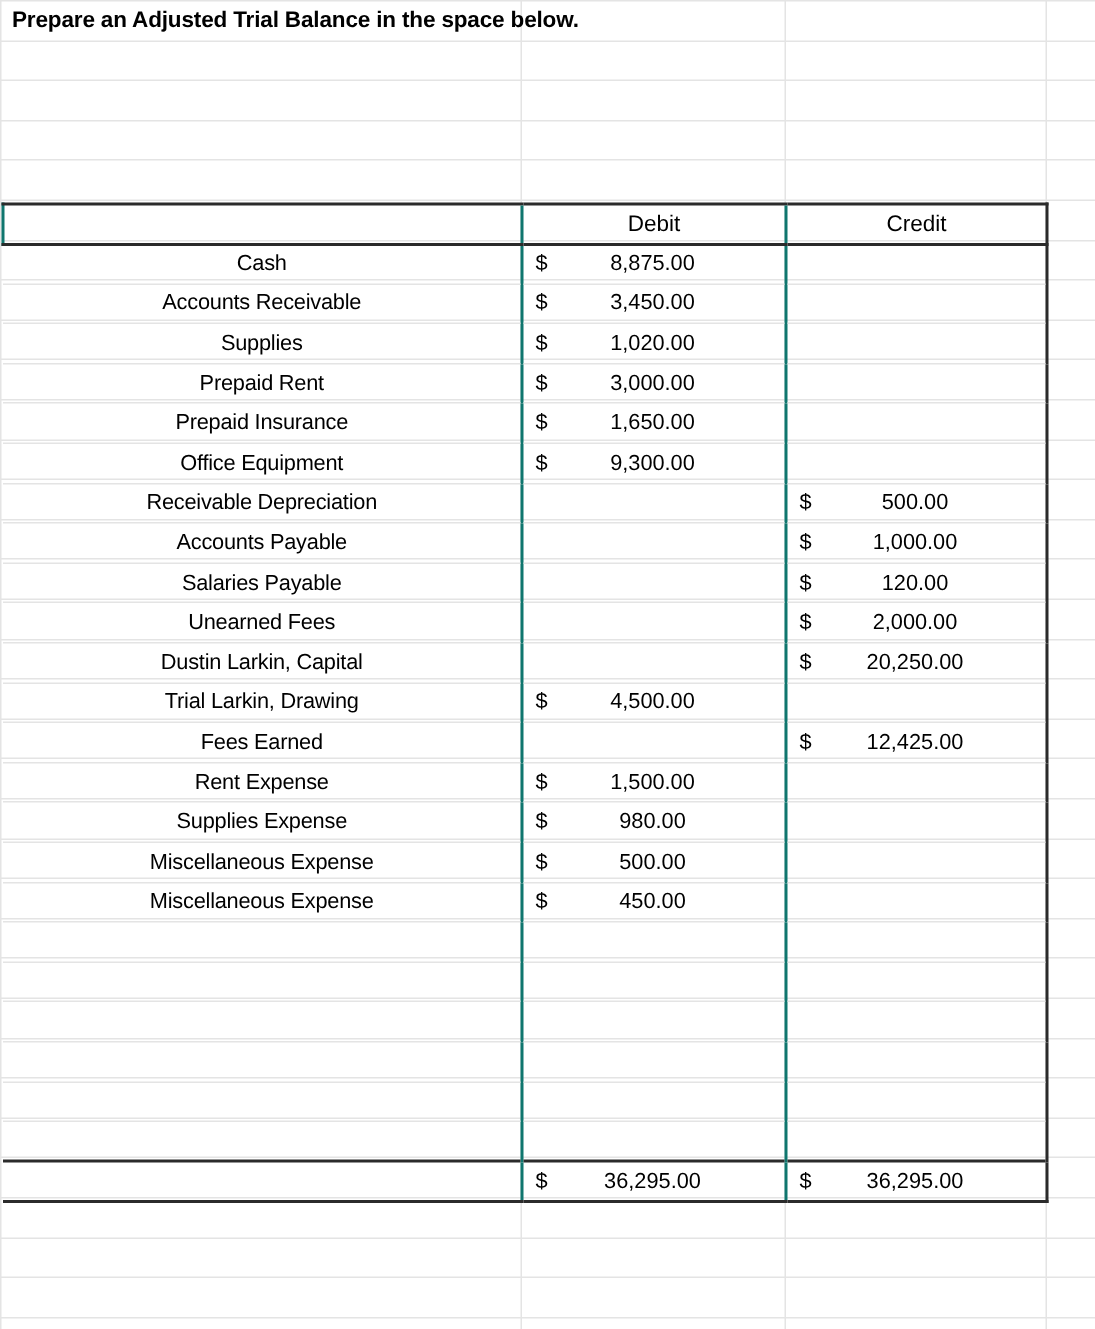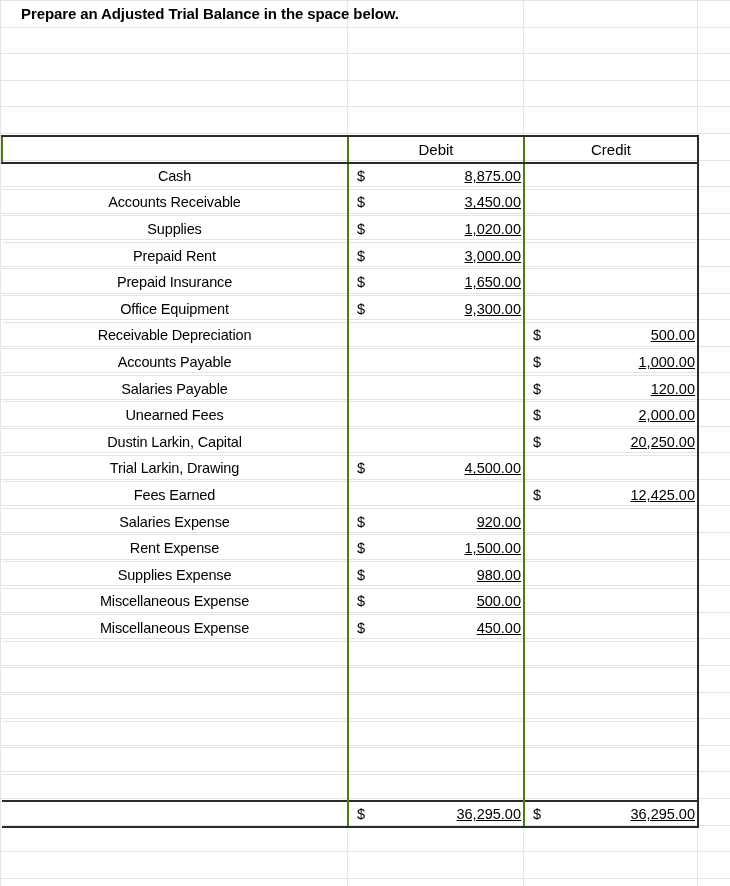--- a/index.html
+++ b/index.html
@@ -48,21 +48,21 @@
   .title-row {
     position: absolute;
     left: 0;
     top: 0;
     width: 730px;
     height: 26px;
     display: flex;
     align-items: center;
   }
   .title-text {
-    padding-left: 21px;
+    padding-left: 8px;
     font-size: 15px;
     font-weight: bold;
     letter-spacing: -0.1px;
     white-space: nowrap;
   }
 
   
   .tbl {
     position: absolute;
     left: 1px;
@@ -79,21 +79,21 @@
     font-weight: normal;
     box-sizing: border-box;
   }
   col.c-acct  { width: 346px; }
   col.c-debit { width: 176px; }
   col.c-cred  { width: 174px; }
 
   
   .bd-t { border-top: 2px solid #2b2b2b; }
   .bd-b { border-bottom: 2px solid #2b2b2b; }
-  .bd-l { border-left: 2px solid #4d7c0f; }
+  .bd-l { border-left: 2px solid #0f766e; }
   .bd-r { border-right: 2px solid #2b2b2b; }
   .bd-light-b { border-bottom: 1px solid #e4e4e4; }
 
   .hdr-cell {
     text-align: center;
     font-weight: bold;
     font-size: 15px;
   }
 
   .acct-cell {
@@ -109,23 +109,22 @@
     padding: 0 8px 0 8px;
   }
   .money .cur {
     position: absolute;
     left: 8px;
     top: 50%;
     transform: translateY(-50%);
   }
   .money .amt {
     display: block;
-    text-align: right;
+    text-align: center;
     padding-right: 2px;
-    text-decoration: underline;
   }
 
   .totals td { border-top: 2px solid #2b2b2b; border-bottom: 2px solid #2b2b2b; }
 </style>
 </head>
 <body>
 
 <div id="sheet">
 
   <div class="grid-layer" id="gridLayer">
@@ -311,30 +310,20 @@
           <td class="acct-cell bd-light-b">Fees Earned</td>
           <td class="money bd-light-b bd-l empty">
             <span class="amt"></span>
           </td>
           <td class="money bd-light-b bd-l bd-r">
             <span class="cur">$</span>
             <span class="amt">12,425.00</span>
           </td>
         </tr>
         <tr>
-          <td class="acct-cell bd-light-b">Salaries Expense</td>
-          <td class="money bd-light-b bd-l">
-            <span class="cur">$</span>
-            <span class="amt">920.00</span>
-          </td>
-          <td class="money bd-light-b bd-l bd-r empty">
-            <span class="amt"></span>
-          </td>
-        </tr>
-        <tr>
           <td class="acct-cell bd-light-b">Rent Expense</td>
           <td class="money bd-light-b bd-l">
             <span class="cur">$</span>
             <span class="amt">1,500.00</span>
           </td>
           <td class="money bd-light-b bd-l bd-r empty">
             <span class="amt"></span>
           </td>
         </tr>
         <tr>

